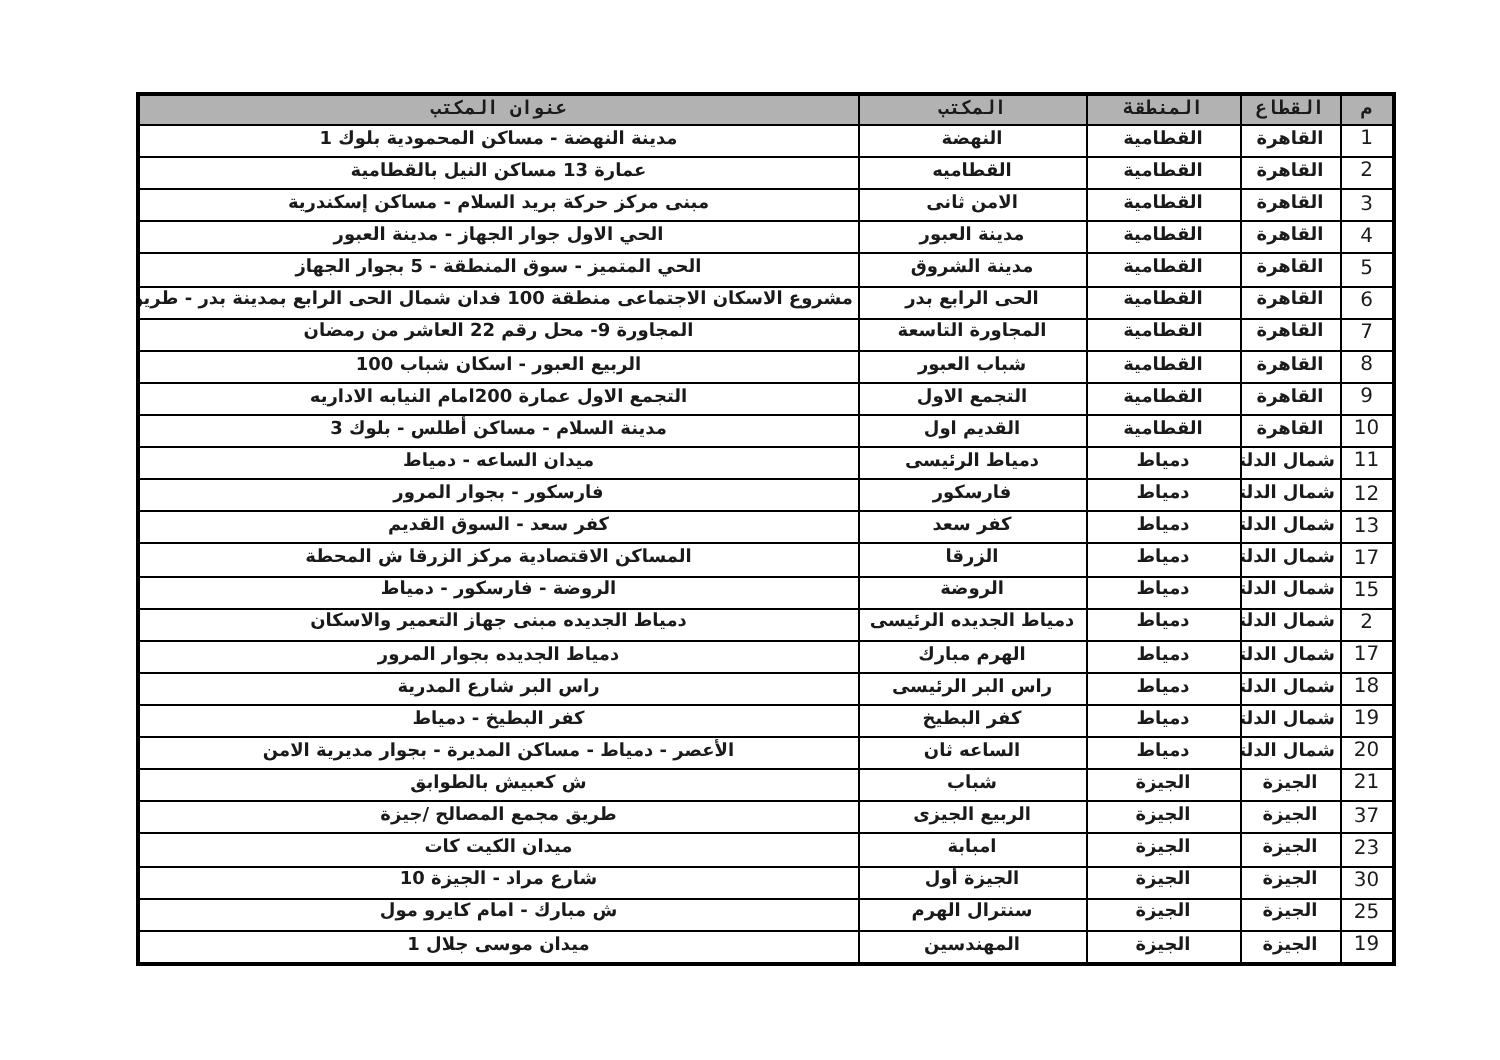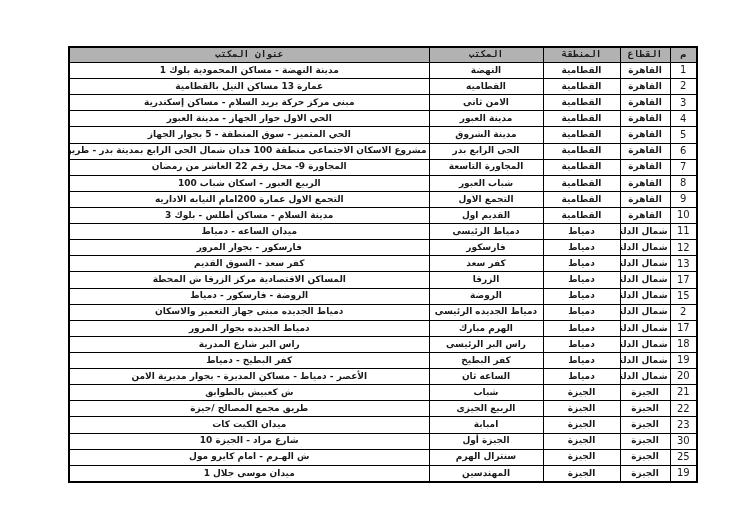--- a/index.html
+++ b/index.html
@@ -225,21 +225,21 @@
           <td class="cell cell-address">الأعصر - دمياط -  مساكن المديرة  - بجوار مديرية الامن</td>
         </tr>
         <tr>
           <td class="cell cell-num">21</td>
           <td class="cell cell-sector">الجيزة</td>
           <td class="cell cell-region">الجيزة</td>
           <td class="cell cell-office">شباب</td>
           <td class="cell cell-address">ش كعبيش بالطوابق</td>
         </tr>
         <tr>
-          <td class="cell cell-num">22</td>
+          <td class="cell cell-num">37</td>
           <td class="cell cell-sector">الجيزة</td>
           <td class="cell cell-region">الجيزة</td>
           <td class="cell cell-office">الربيع الجيزى</td>
           <td class="cell cell-address">طريق مجمع المصالح /جيزة</td>
         </tr>
         <tr>
           <td class="cell cell-num">23</td>
           <td class="cell cell-sector">الجيزة</td>
           <td class="cell cell-region">الجيزة</td>
           <td class="cell cell-office">امبابة</td>
@@ -250,21 +250,21 @@
           <td class="cell cell-sector">الجيزة</td>
           <td class="cell cell-region">الجيزة</td>
           <td class="cell cell-office">الجيزة أول</td>
           <td class="cell cell-address">شارع مراد - الجيزة 10</td>
         </tr>
         <tr>
           <td class="cell cell-num">25</td>
           <td class="cell cell-sector">الجيزة</td>
           <td class="cell cell-region">الجيزة</td>
           <td class="cell cell-office">سنترال الهرم</td>
-          <td class="cell cell-address">ش الهـرم  - امام كايرو مول</td>
+          <td class="cell cell-address">ش مبارك  - امام كايرو مول</td>
         </tr>
         <tr>
           <td class="cell cell-num">19</td>
           <td class="cell cell-sector">الجيزة</td>
           <td class="cell cell-region">الجيزة</td>
           <td class="cell cell-office">المهندسين</td>
           <td class="cell cell-address">ميدان موسى جلال 1</td>
         </tr>
       </tbody>
   </table>

